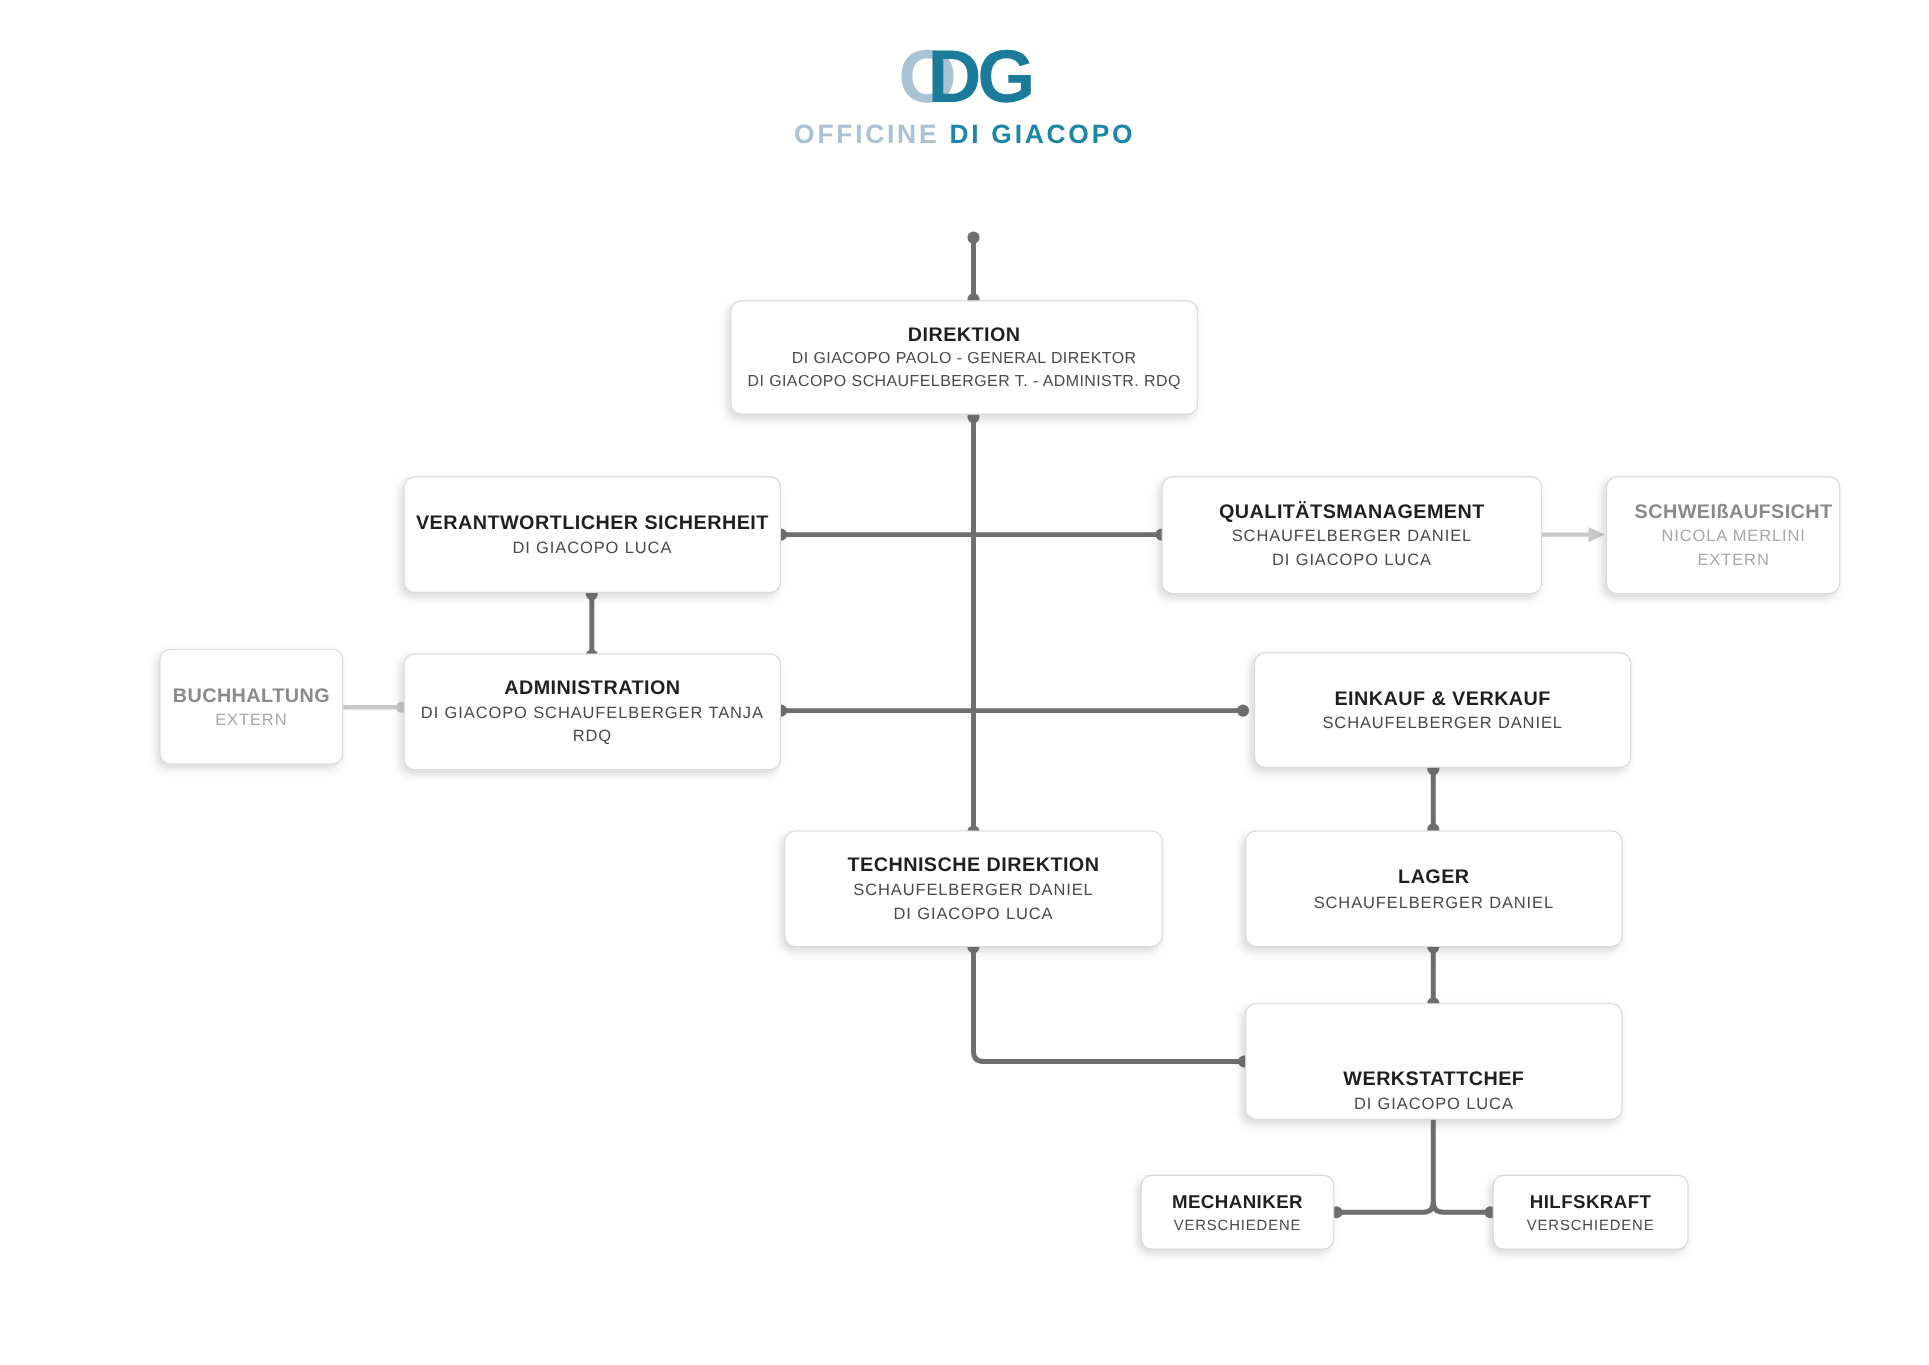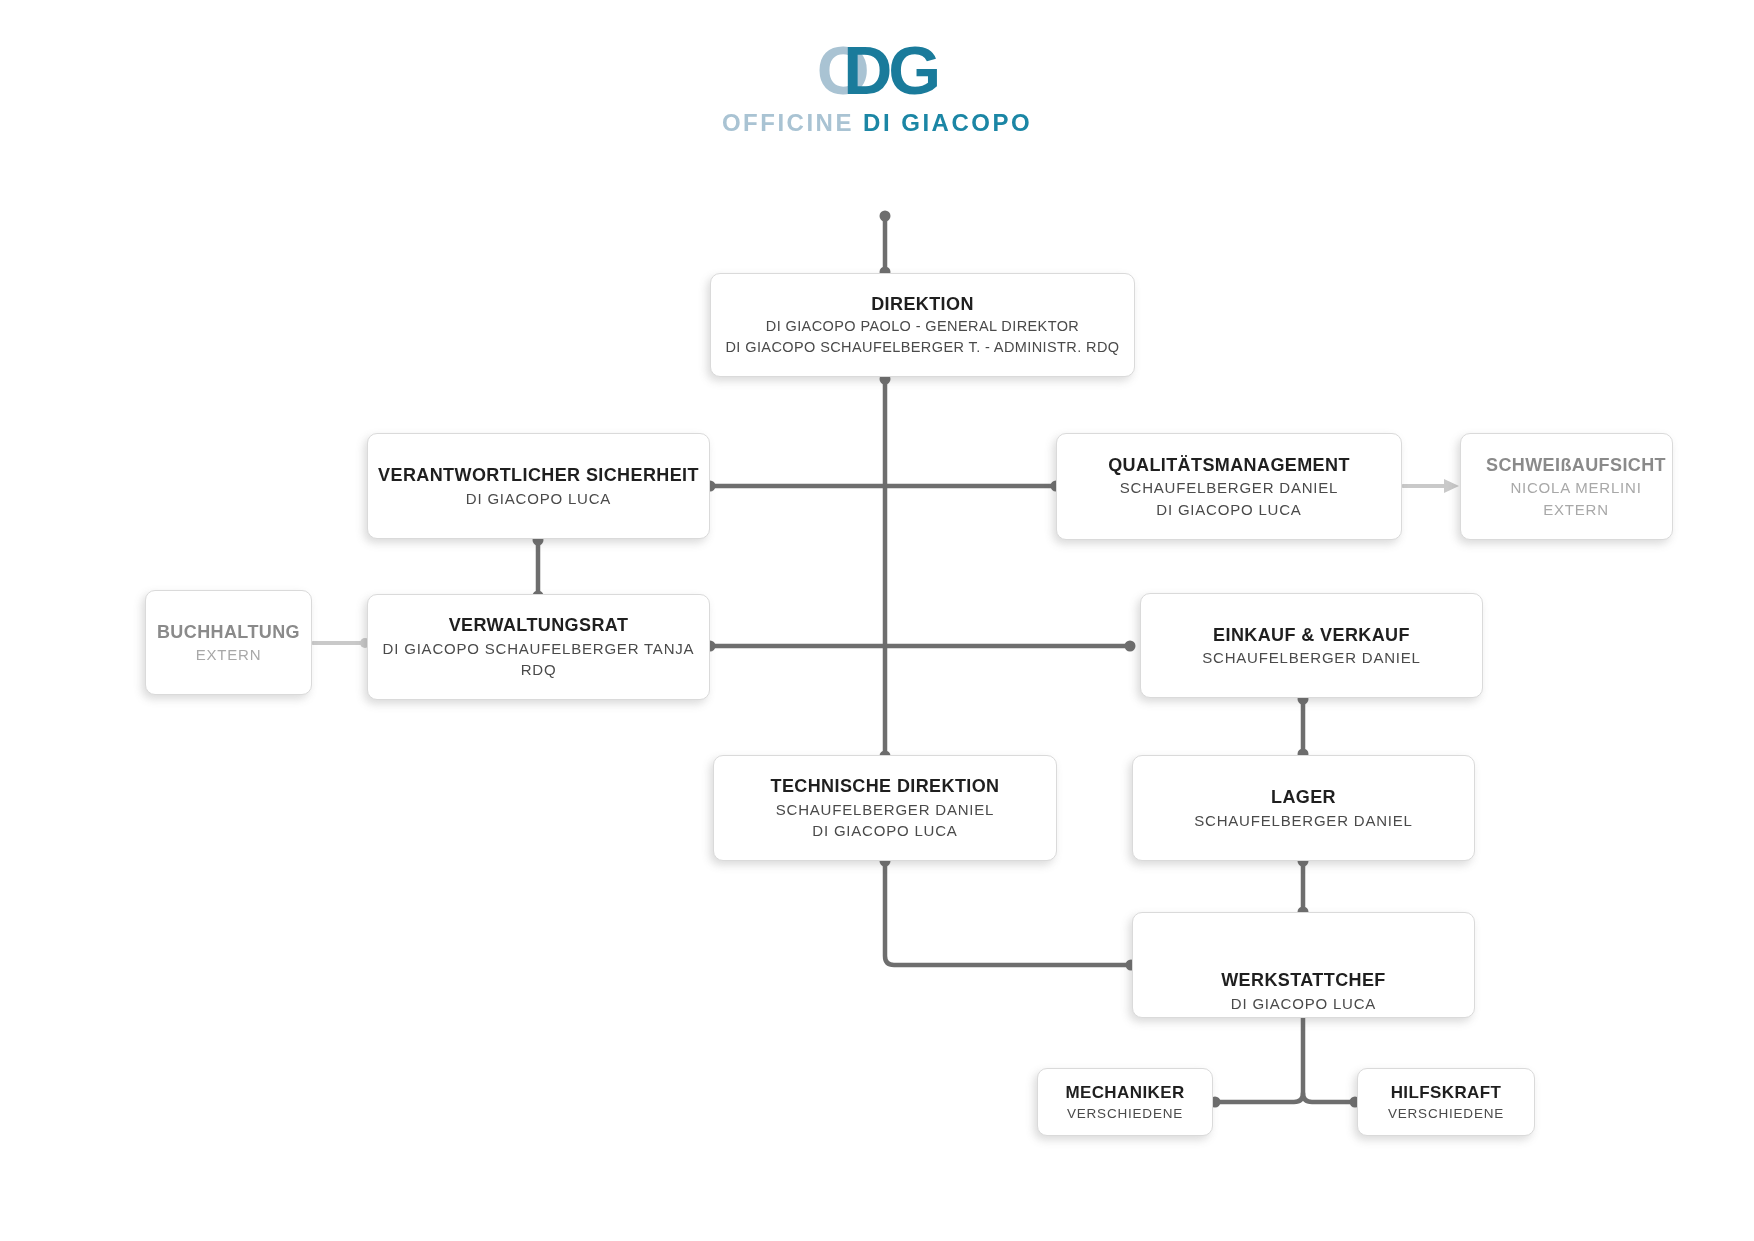--- a/index.html
+++ b/index.html
@@ -78,21 +78,21 @@
       <circle class="dot-dark" cx="1303" cy="754" r="5.5"></circle>
       <circle class="dot-dark" cx="1303" cy="861" r="5.5"></circle>
       <circle class="dot-dark" cx="1303" cy="912" r="5.5"></circle>
       <circle class="dot-dark" cx="1131" cy="965" r="5.5"></circle>
       <circle class="dot-dark" cx="1215" cy="1102" r="5.5"></circle>
       <circle class="dot-dark" cx="1355" cy="1102" r="5.5"></circle>
     </g>
   </svg>
 
 
-  <div class="node dense" style="left:710px;top:273px;width:425px;height:104px;">
+  <div class="node dense" style="left:664px;top:273px;width:425px;height:104px;">
     <div class="node-title">DIREKTION</div>
     <div class="node-sub">DI GIACOPO PAOLO - GENERAL DIREKTOR</div>
     <div class="node-sub">DI GIACOPO SCHAUFELBERGER T. - ADMINISTR. RDQ</div>
   </div>
 
   <div class="node" style="left:367px;top:433px;width:343px;height:106px;">
     <div class="node-title">VERANTWORTLICHER SICHERHEIT</div>
     <div class="node-sub">DI GIACOPO LUCA</div>
   </div>
 
@@ -107,21 +107,21 @@
     <div class="node-sub">NICOLA MERLINI</div>
     <div class="node-sub">EXTERN</div>
   </div>
 
   <div class="node extern" style="left:145px;top:590px;width:167px;height:105px;">
     <div class="node-title">BUCHHALTUNG</div>
     <div class="node-sub">EXTERN</div>
   </div>
 
   <div class="node" style="left:367px;top:594px;width:343px;height:106px;">
-    <div class="node-title">VERWALTUNGSRAT</div>
+    <div class="node-title">ADMINISTRATION</div>
     <div class="node-sub">DI GIACOPO SCHAUFELBERGER TANJA</div>
     <div class="node-sub">RDQ</div>
   </div>
 
   <div class="node" style="left:1140px;top:593px;width:343px;height:105px;">
     <div class="node-title">EINKAUF &amp; VERKAUF</div>
     <div class="node-sub">SCHAUFELBERGER DANIEL</div>
   </div>
 
   <div class="node" style="left:713px;top:755px;width:344px;height:106px;">

